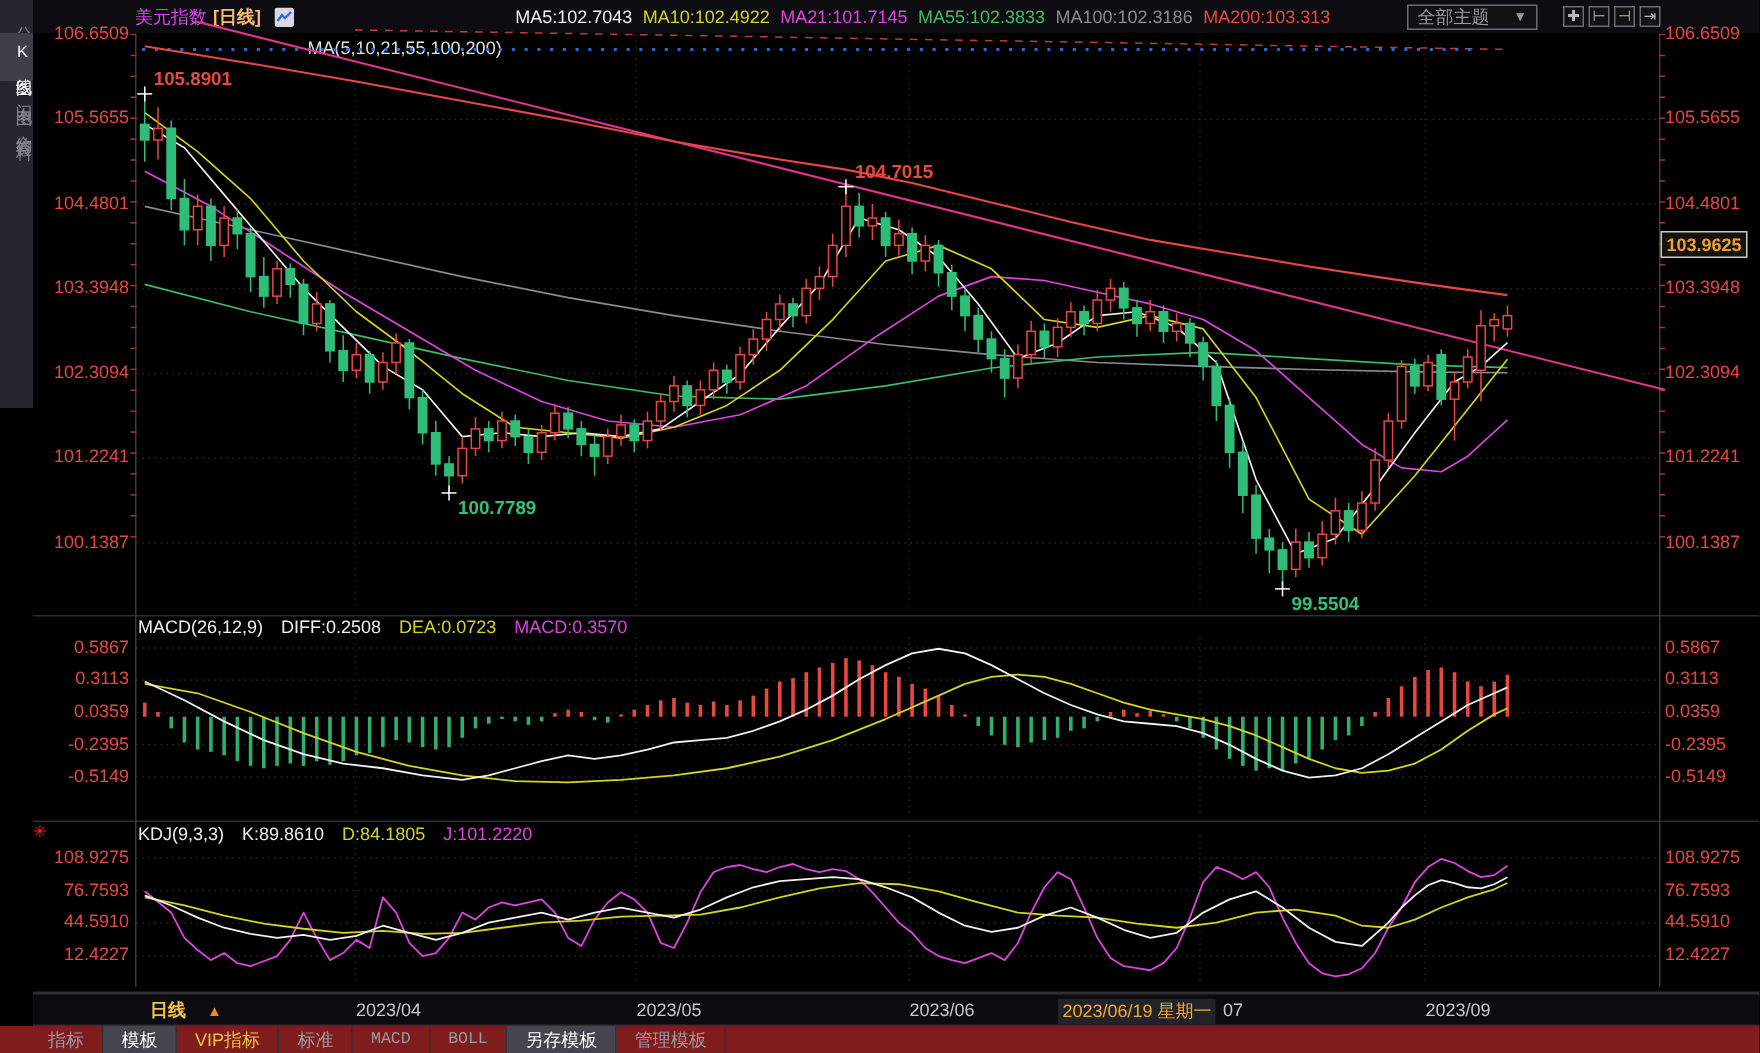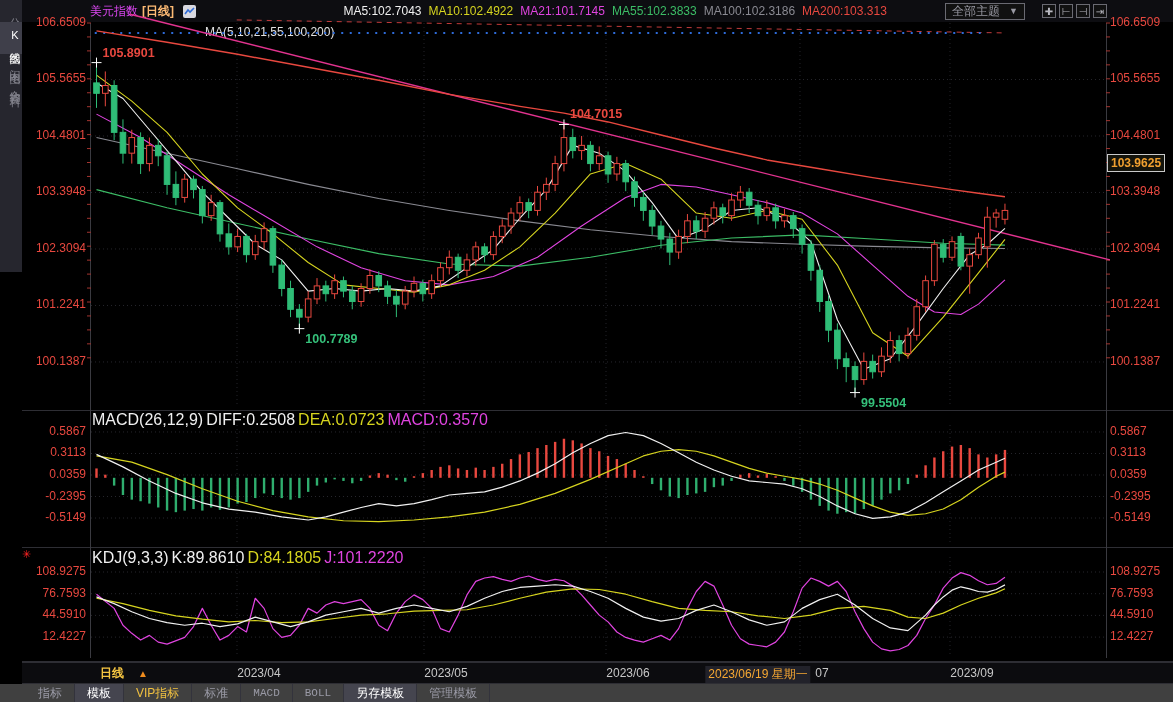--- a/index.html
+++ b/index.html
@@ -8,42 +8,42 @@
   
   .left-rail{position:absolute;left:0;top:0;width:22px;height:272px;background:#26262e;display:flex;flex-direction:column;align-items:stretch;padding-top:2px;box-sizing:border-box;}
   .rail-tab{writing-mode:vertical-rl;text-orientation:upright;margin:0 auto;color:#84848e;font-size:11px;letter-spacing:2px;padding:7px 0;cursor:pointer;width:22px;text-align:center;}
   .rail-tab.active{background:#3f3f4a;color:#fff;}
   
   .header{position:absolute;left:22px;top:0;width:1151px;height:22px;display:flex;align-items:center;gap:9px;padding-left:68px;box-sizing:border-box;font-size:12px;background:#0d0d11;}
   .title{color:#d946ef;font-weight:normal;}
   .period{color:#fdba74;font-weight:bold;text-align:center;}
   .ma-group{color:#e0e0e0;margin-top:41px;}
   .ma-vals{display:flex;gap:7px;}
-  .theme-btn{margin-left:auto;border:1px solid #6a6a72;color:#9a9aa4;padding:0 6px;height:15px;line-height:15px;font-size:12px;display:flex;align-items:center;gap:9px;cursor:pointer;background:#111;}
+  .theme-btn{margin-left:auto;border:1px solid #6a6a72;color:#9a9aa4;padding:0 6px;height:15px;line-height:15px;font-size:12px;display:flex;align-items:center;gap:16px;cursor:pointer;background:#111;}
   .win-icons{display:flex;gap:3px;margin-left:8px;margin-right:66px;}
   .win-icon{width:14px;height:14px;border:1px solid #6a6a72;color:#b8b8c0;font-size:10px;line-height:13px;text-align:center;cursor:pointer;background:#111;box-sizing:border-box;}
   
   .ax{position:absolute;font-size:12px;color:#e8483f;white-space:nowrap;}
   .ax.left{left:0;width:86px;text-align:right;}
   .ax.right{left:1110px;text-align:left;}
   
-  .ind-row{position:absolute;left:92px;display:flex;gap:3px;font-size:16px;}
+  .ind-row{position:absolute;left:92px;display:flex;gap:12px;font-size:12px;}
   .w{color:#f0f0f0;} .y{color:#d6d41f;} .m{color:#e044e0;}
   
   .price-marker{position:absolute;left:1107px;border:1px solid #c9c9c9;background:#14140c;color:#f0a030;font-size:12px;font-weight:bold;padding:1px 3px;}
   
   .panel-dot{position:absolute;left:22px;color:#ff2222;font-size:11px;}
   
   .date-row{position:absolute;left:22px;top:662px;width:1151px;height:22px;background:#0c0c0f;border-top:1px solid #2e2e34;border-bottom:1px solid #2e2e34;font-size:12px;box-sizing:border-box;}
   .period-cell{position:absolute;left:78px;top:2px;color:#f5c542;font-weight:bold;cursor:pointer;}
   .period-cell .arr{color:#f08c1e;margin-left:14px;font-size:10px;}
   .date-tick{position:absolute;top:3px;transform:translateX(-50%);color:#c8c8c8;white-space:nowrap;}
   .date-tick.hl{color:#f7a832;background:#22222a;padding:0 3px;}
   
-  .toolbar{position:absolute;left:0;top:684px;width:1173px;height:18px;background:#404040;display:flex;align-items:stretch;padding-left:26px;box-sizing:border-box;font-size:12px;}
+  .toolbar{position:absolute;left:0;top:684px;width:1173px;height:18px;background:#7f1d1d;display:flex;align-items:stretch;padding-left:20px;box-sizing:border-box;font-size:12px;}
   .tb-item{padding:1px 12px;color:#9a9aa6;border-right:1px solid #33333c;display:flex;align-items:center;cursor:pointer;white-space:nowrap;}
   .tb-item.active{background:#45454f;color:#fff;}
   .tb-item.vip{color:#f0c040;}
   .tb-item.mono{font-family:"Liberation Mono",monospace;font-size:11px;}
   
   .watermark{position:absolute;left:1036px;top:648px;font-size:35px;font-weight:bold;color:#e6e6e6;letter-spacing:1px;}
   svg#chart{position:absolute;left:0;top:0;pointer-events:none;}
 </style>
 </head>
 <body>

